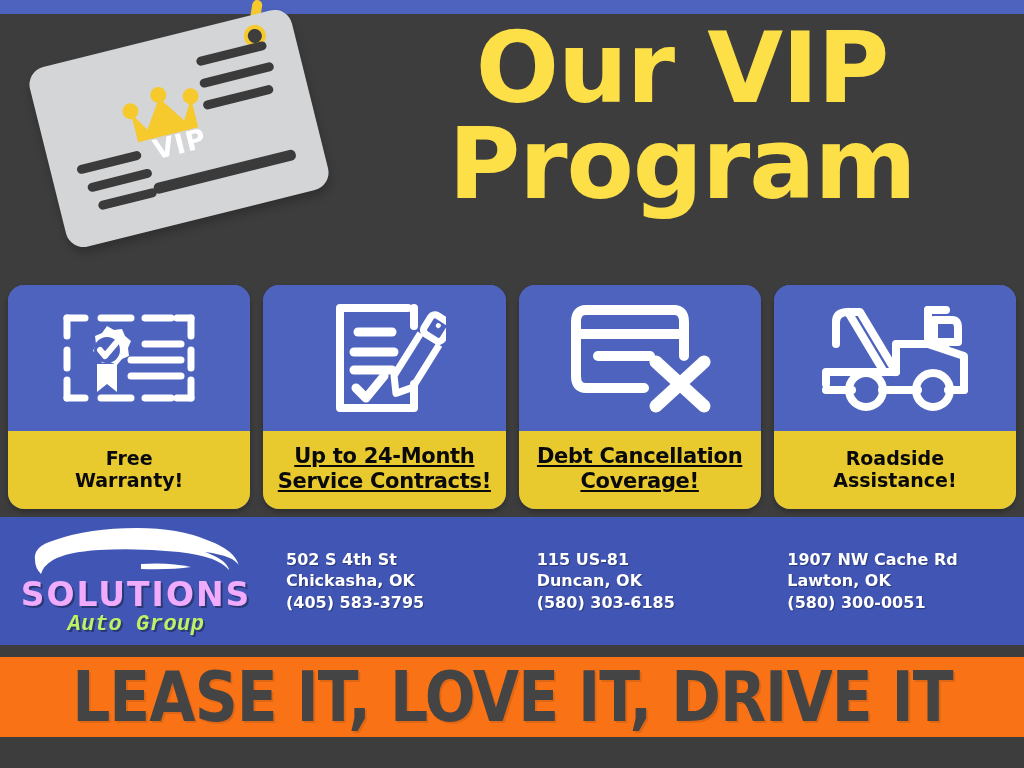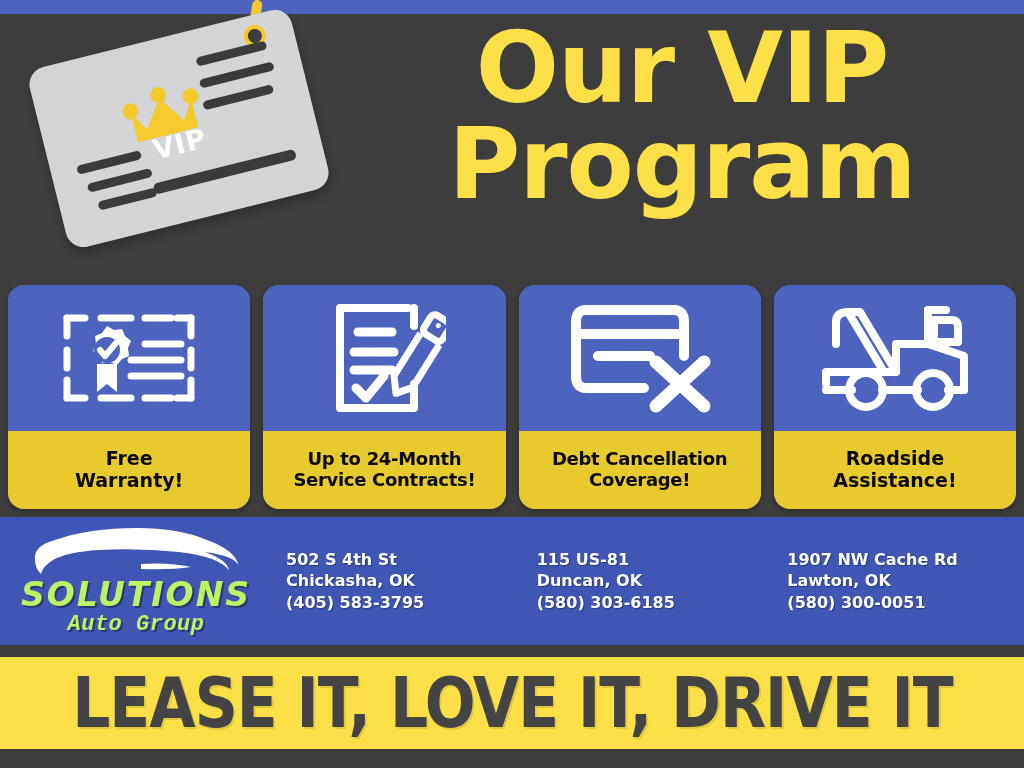--- a/index.html
+++ b/index.html
@@ -86,36 +86,36 @@
     display:flex;align-items:center;justify-content:center;
     text-align:center;
     color:#0a0a0a;
     font-family:"DejaVu Sans", sans-serif;
     font-weight:700;
     font-size:19px;
     line-height:1.18;
     padding:2px 6px 4px;
     box-sizing:border-box;
   }
-  .card-label.sm{font-size:18px;letter-spacing:-.3px;}
+  .card-label.sm{font-size:21px;letter-spacing:-.3px;text-decoration:underline;}
 
   
   .locations{
     position:absolute;left:0;top:517px;width:1024px;height:128px;
     background:#4156b4;
     display:flex;align-items:center;
   }
   .logo{
     width:272px;flex:0 0 272px;height:112px;position:relative;
     display:flex;flex-direction:column;align-items:center;justify-content:center;
   }
   .logo svg{display:block;}
   .logo-word{
-    color:#bef264;font-family:"DejaVu Sans",sans-serif;font-weight:700;
-    font-style:italic;font-size:33px;letter-spacing:2px;line-height:1;
+    color:#f0abfc;font-family:"DejaVu Sans",sans-serif;font-weight:700;
+    font-size:33px;letter-spacing:2px;line-height:1;
     text-shadow:2px 2px 0 rgba(0,0,0,.35);
     margin-top:-2px;
   }
   .logo-sub{
     color:#bef264;font-family:Liberation Mono, monospace;font-weight:700;
     font-style:italic;font-size:22px;letter-spacing:.5px;line-height:1;
     text-shadow:2px 2px 0 rgba(0,0,0,.35);
     margin-top:3px;
   }
   .addr-wrap{flex:1 1 auto;display:flex;height:100%;align-items:center;}
@@ -125,22 +125,22 @@
     font-family:"DejaVu Sans",sans-serif;
     font-weight:700;font-size:16px;line-height:1.32;
     text-shadow:1px 1px 1px rgba(0,0,0,.35);
     padding-left:14px;
     box-sizing:border-box;
   }
   .addr span{display:block;white-space:nowrap;}
 
   
   .tagline-band{
-    position:absolute;left:0;top:657px;width:1024px;height:92px;
-    background:#fde047;
+    position:absolute;left:0;top:657px;width:1024px;height:80px;
+    background:#f97316;
     display:flex;align-items:center;justify-content:center;
   }
   .tagline{
     color:#444444;
     font-family:"DejaVu Sans Condensed","Liberation Sans Narrow","DejaVu Sans",sans-serif;
     font-weight:700;
     font-size:70px;
     letter-spacing:-1px;
     line-height:1;
     transform:scaleX(0.95);

